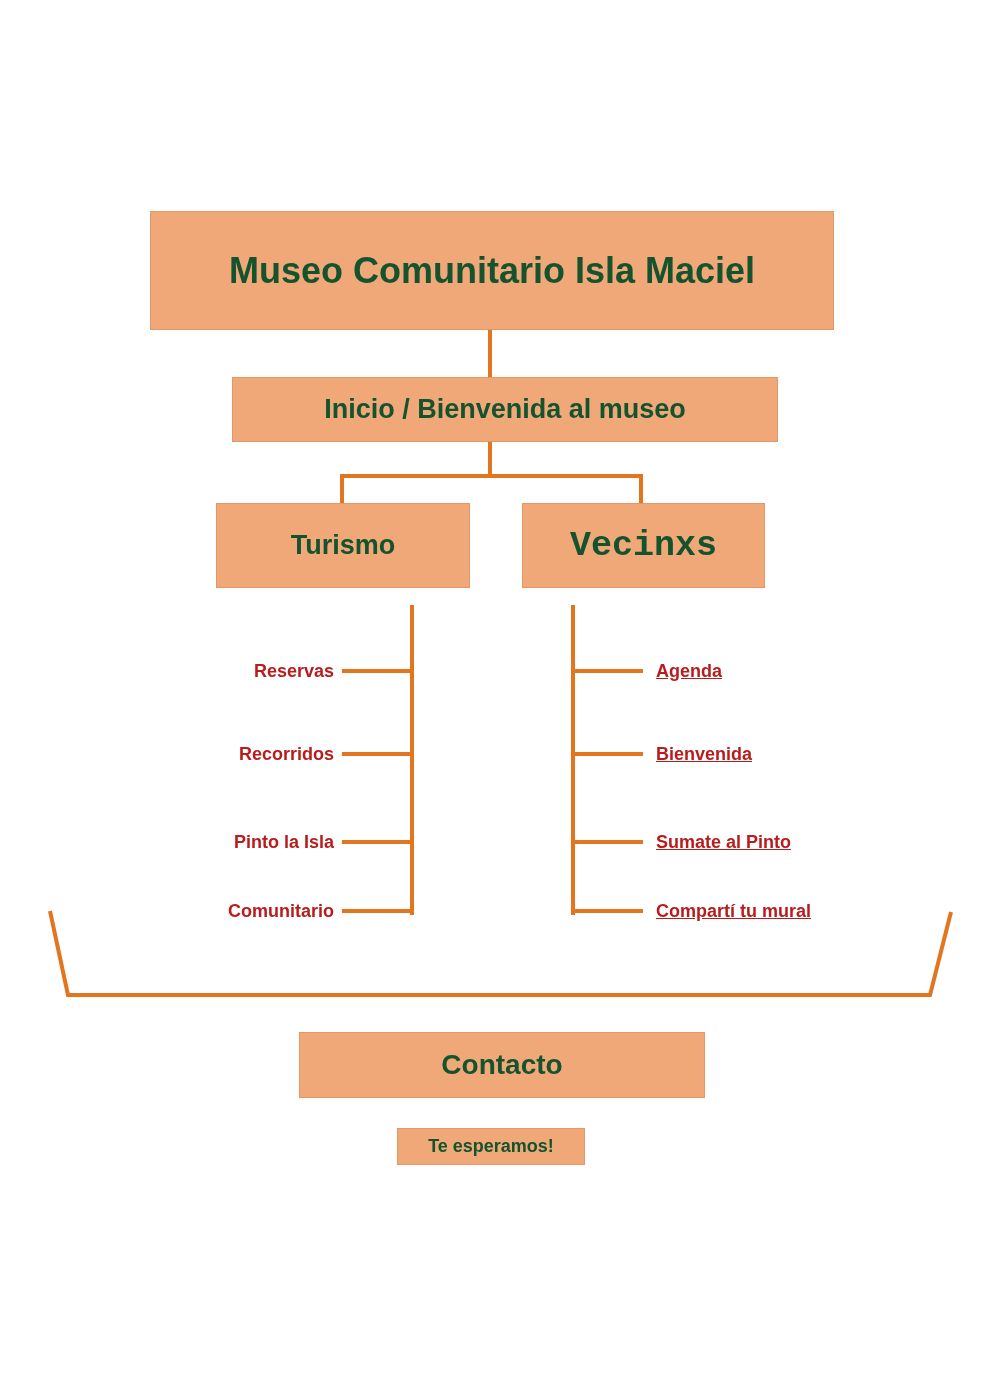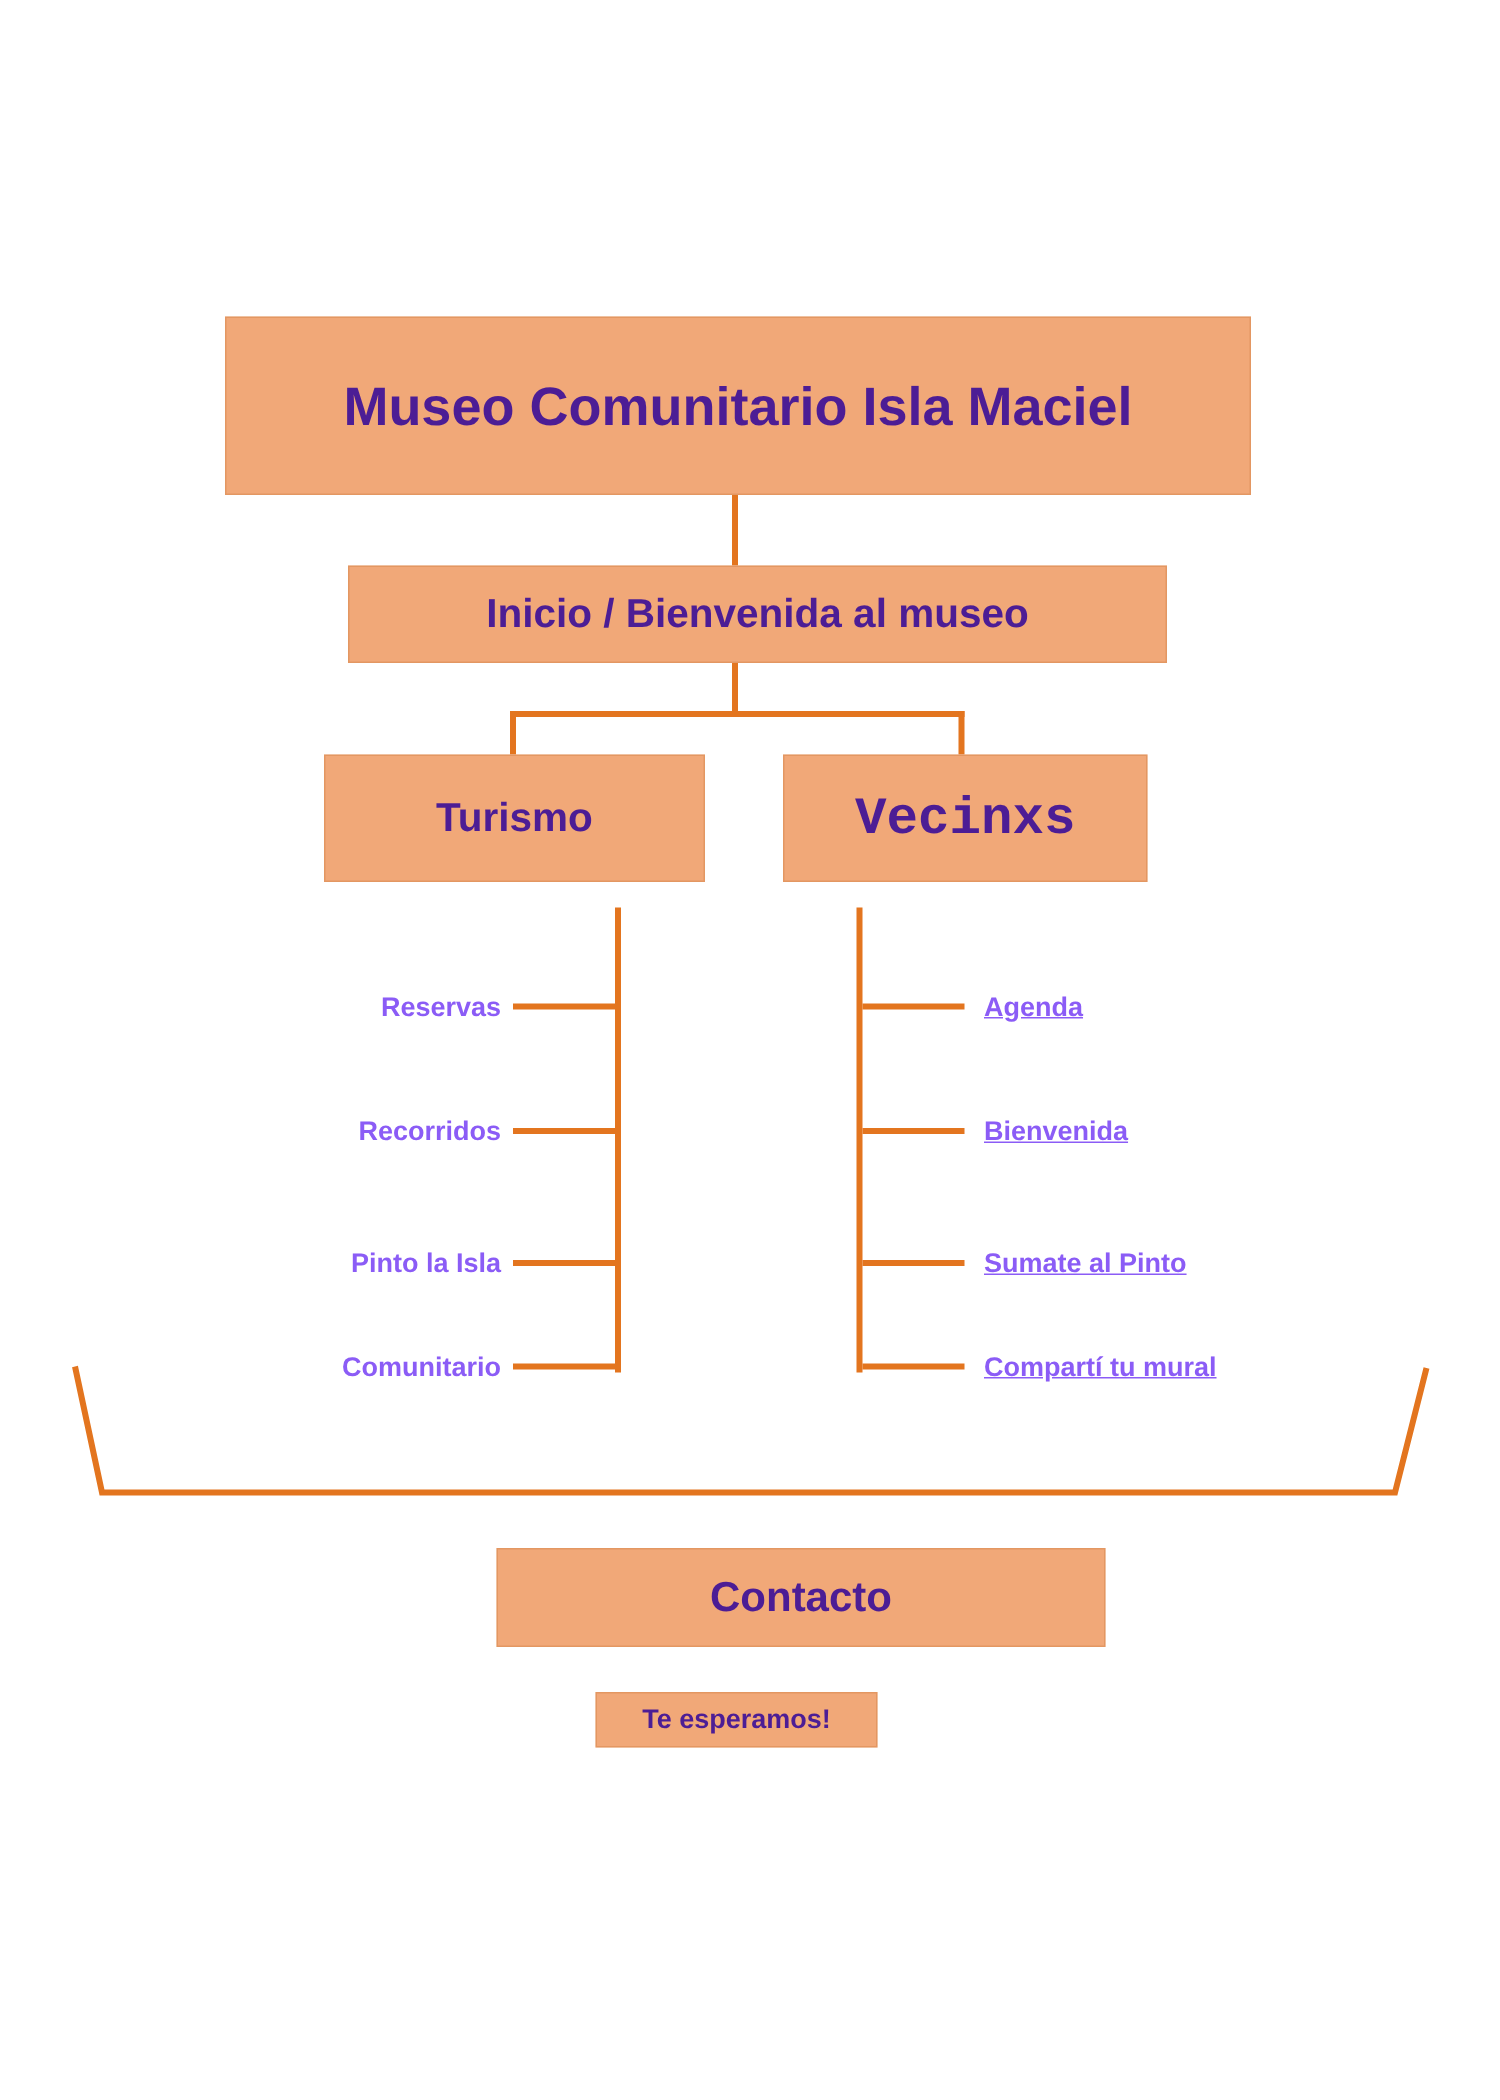--- a/index.html
+++ b/index.html
@@ -8,33 +8,33 @@
     width: 1000px;
     height: 1400px;
     background: #ffffff;
     font-family: "Liberation Sans", sans-serif;
     overflow: hidden;
   }
   .box {
     position: absolute;
     background: #F1A878;
     border: 1px solid rgba(210, 130, 70, 0.45);
-    color: #4c1d95;
+    color: #14532d;
     display: flex;
     align-items: center;
     justify-content: center;
     font-weight: 600;
     box-sizing: border-box;
     text-align: center;
   }
   .node-title    { left: 150px; top: 211px; width: 684px; height: 119px; font-size: 36px; }
   .node-home     { left: 216px; top: 377px; width: 546px; height: 65px;  font-size: 27px; margin-left: 16px; }
   .node-turismo  { left: 216px; top: 503px; width: 254px; height: 85px;  font-size: 27px; }
   .node-vecinxs  { left: 522px; top: 503px; width: 243px; height: 85px;  font-size: 35px; font-family: Liberation Mono, monospace; }
-  .node-contacto { left: 299px; top: 1032px; width: 406px; height: 66px; font-size: 28px; margin-left: 32px; }
+  .node-contacto { left: 299px; top: 1032px; width: 406px; height: 66px; font-size: 28px; }
   .node-footer   { left: 397px; top: 1128px; width: 188px; height: 37px; font-size: 18px; font-weight: 700; }
 
   .line { position: absolute; background: #E3751F; }
   .v1        { left: 488px; top: 330px; width: 4px; height: 47px; }
   .v2        { left: 488px; top: 442px; width: 4px; height: 36px; }
   .branch-h  { left: 340px; top: 474px; width: 303px; height: 4px; }
   .branch-vl { left: 340px; top: 474px; width: 4px; height: 29px; }
   .branch-vr { left: 639px; top: 474px; width: 4px; height: 29px; }
   .trunk-l   { left: 410px; top: 605px; width: 4px; height: 310px; }
   .trunk-r   { left: 571px; top: 605px; width: 4px; height: 310px; }
@@ -42,21 +42,21 @@
   .tick { position: absolute; height: 4px; background: #E3751F; }
   .tick-l { left: 342px; width: 68px; }
   .tick-r { left: 575px; width: 68px; }
   .tick-y1 { top: 669px; }
   .tick-y2 { top: 752px; }
   .tick-y3 { top: 840px; }
   .tick-y4 { top: 909px; }
 
   .leaf {
     position: absolute;
-    color: #8b5cf6;
+    color: #b91c1c;
     font-weight: 700;
     font-size: 18px;
     line-height: 24px;
     height: 24px;
     white-space: nowrap;
   }
   .leaf-l { left: 150px; width: 184px; text-align: right; }
   .leaf-r { left: 656px; width: 220px; text-align: left; text-decoration: underline; }
   .leaf-y1 { top: 659px; }
   .leaf-y2 { top: 742px; }

